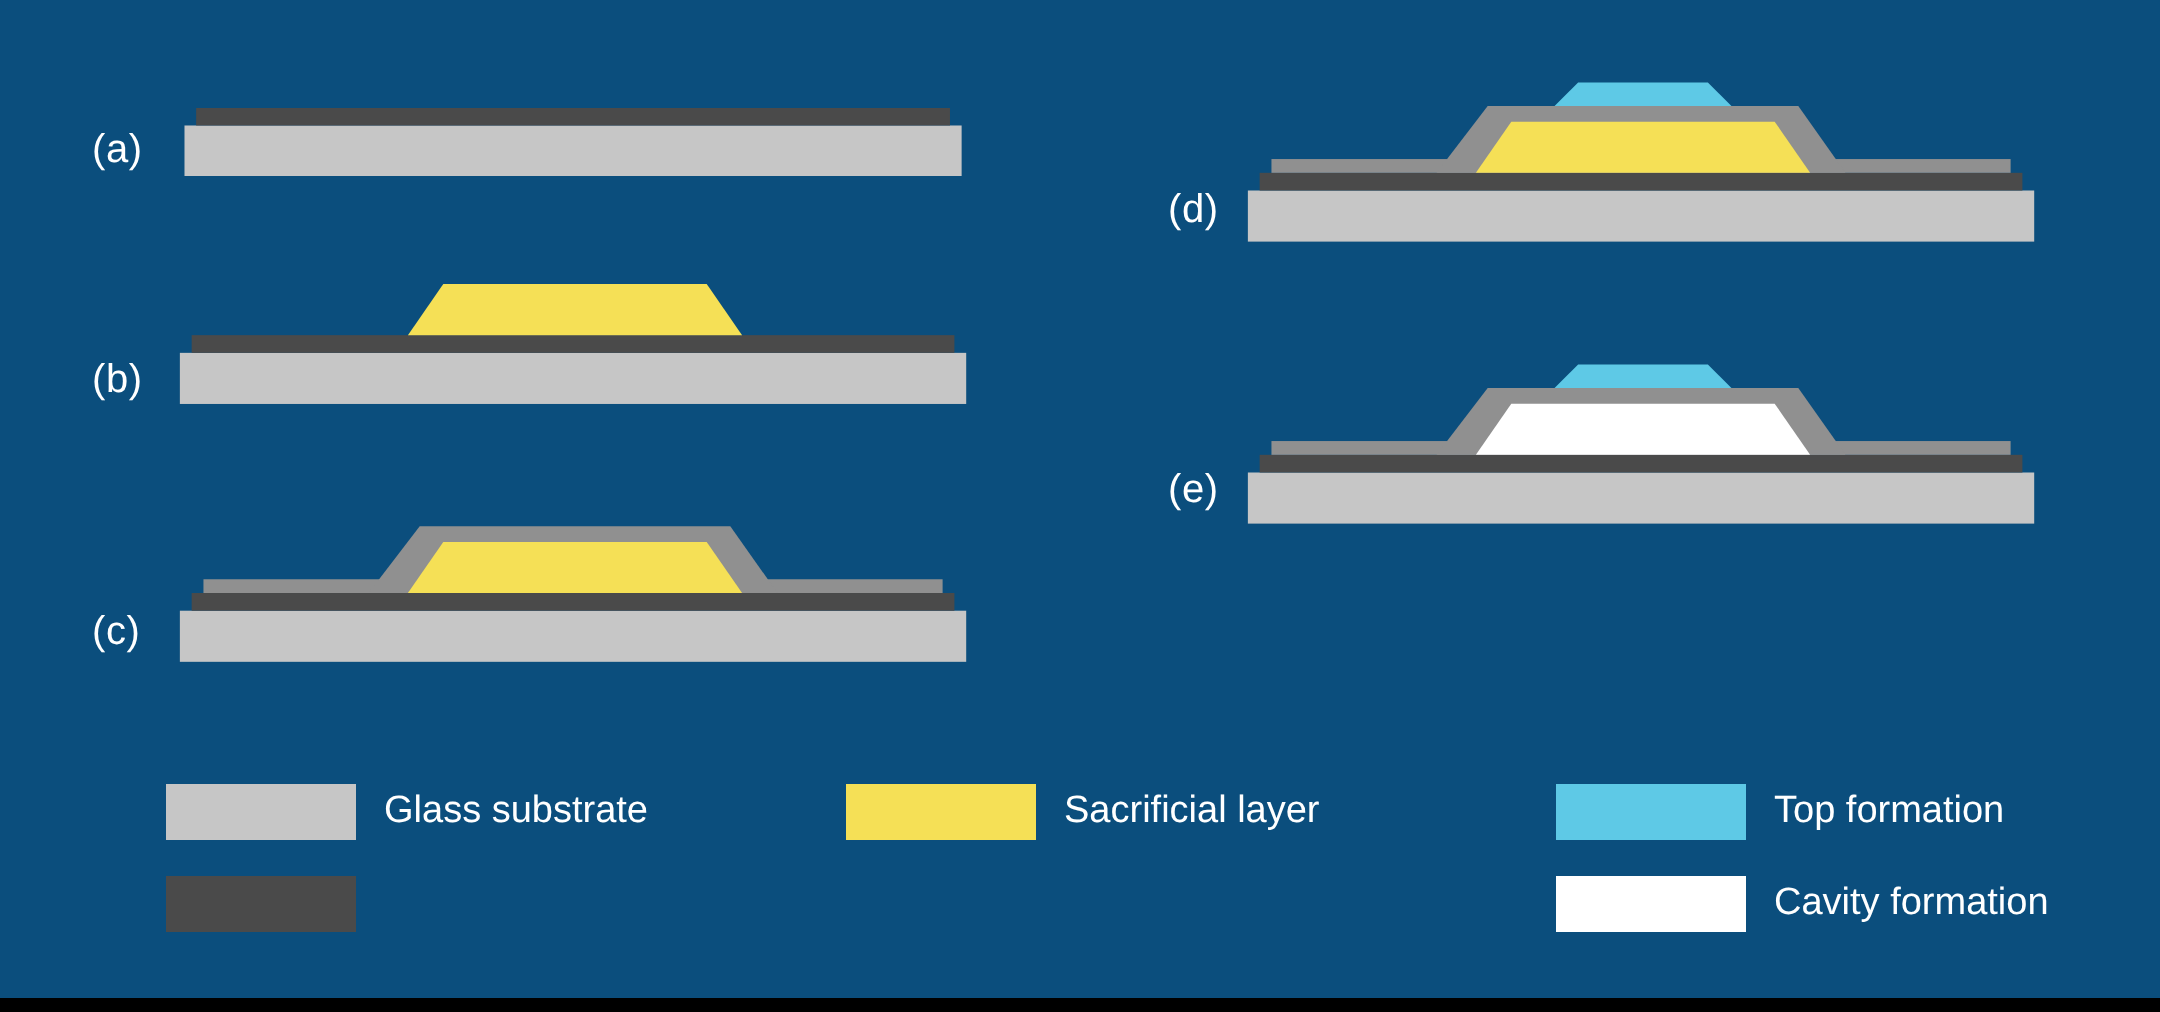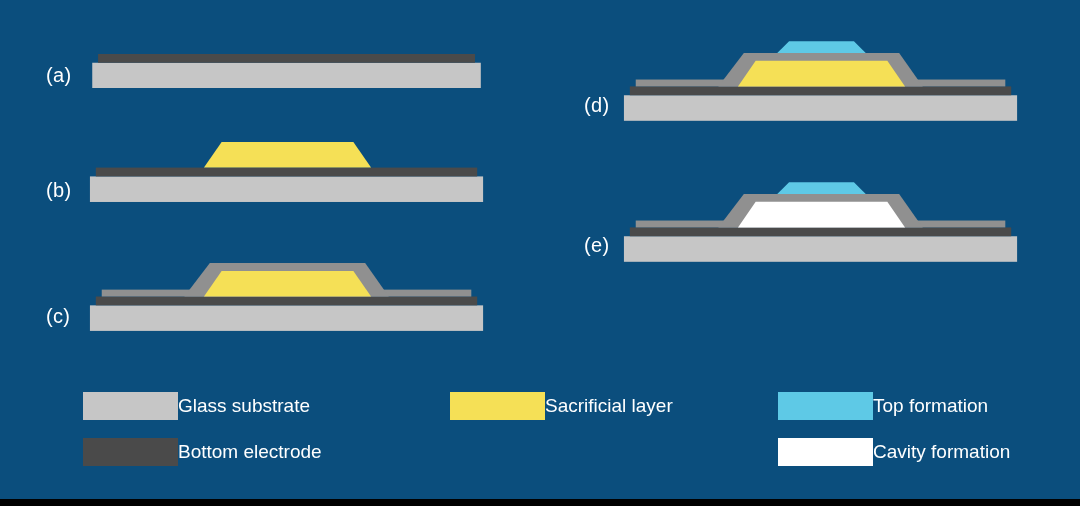--- a/index.html
+++ b/index.html
@@ -15,20 +15,21 @@
     color:#ffffff;
     font-size:20px;
     line-height:24px;
     letter-spacing:0.3px;
   }
   .diagram{position:absolute;display:block;}
   .legend-item{
     position:absolute;
     display:flex;
     align-items:center;
+    gap:14px;
     color:#ffffff;
     font-size:19px;
   }
   .legend-swatch{display:block;flex:0 0 auto;}
   .footer-bar{
     position:absolute;
     left:0;bottom:0;
     width:100%;height:7px;
     background:#000000;
   }
@@ -84,24 +85,23 @@
     <svg class="legend-swatch" width="95" height="28">
       <rect width="95" height="28" fill="#C6C6C6"></rect>
     </svg>
     <span>Glass substrate</span>
   </div>
 
   <div class="legend-item" style="left:83px;top:438px">
     <svg class="legend-swatch" width="95" height="28">
       <rect width="95" height="28" fill="#4A4A4A"></rect>
     </svg>
-    <span>Bottom electrode</span>
   </div>
 
-  <div class="legend-item" style="left:450px;top:392px">
+  <div class="legend-item" style="left:423px;top:392px">
     <svg class="legend-swatch" width="95" height="28">
       <rect width="95" height="28" fill="#F5E056"></rect>
     </svg>
     <span>Sacrificial layer</span>
   </div>
 
 
   <div class="legend-item" style="left:778px;top:392px">
     <svg class="legend-swatch" width="95" height="28">
       <rect width="95" height="28" fill="#5EC9E6"></rect>

